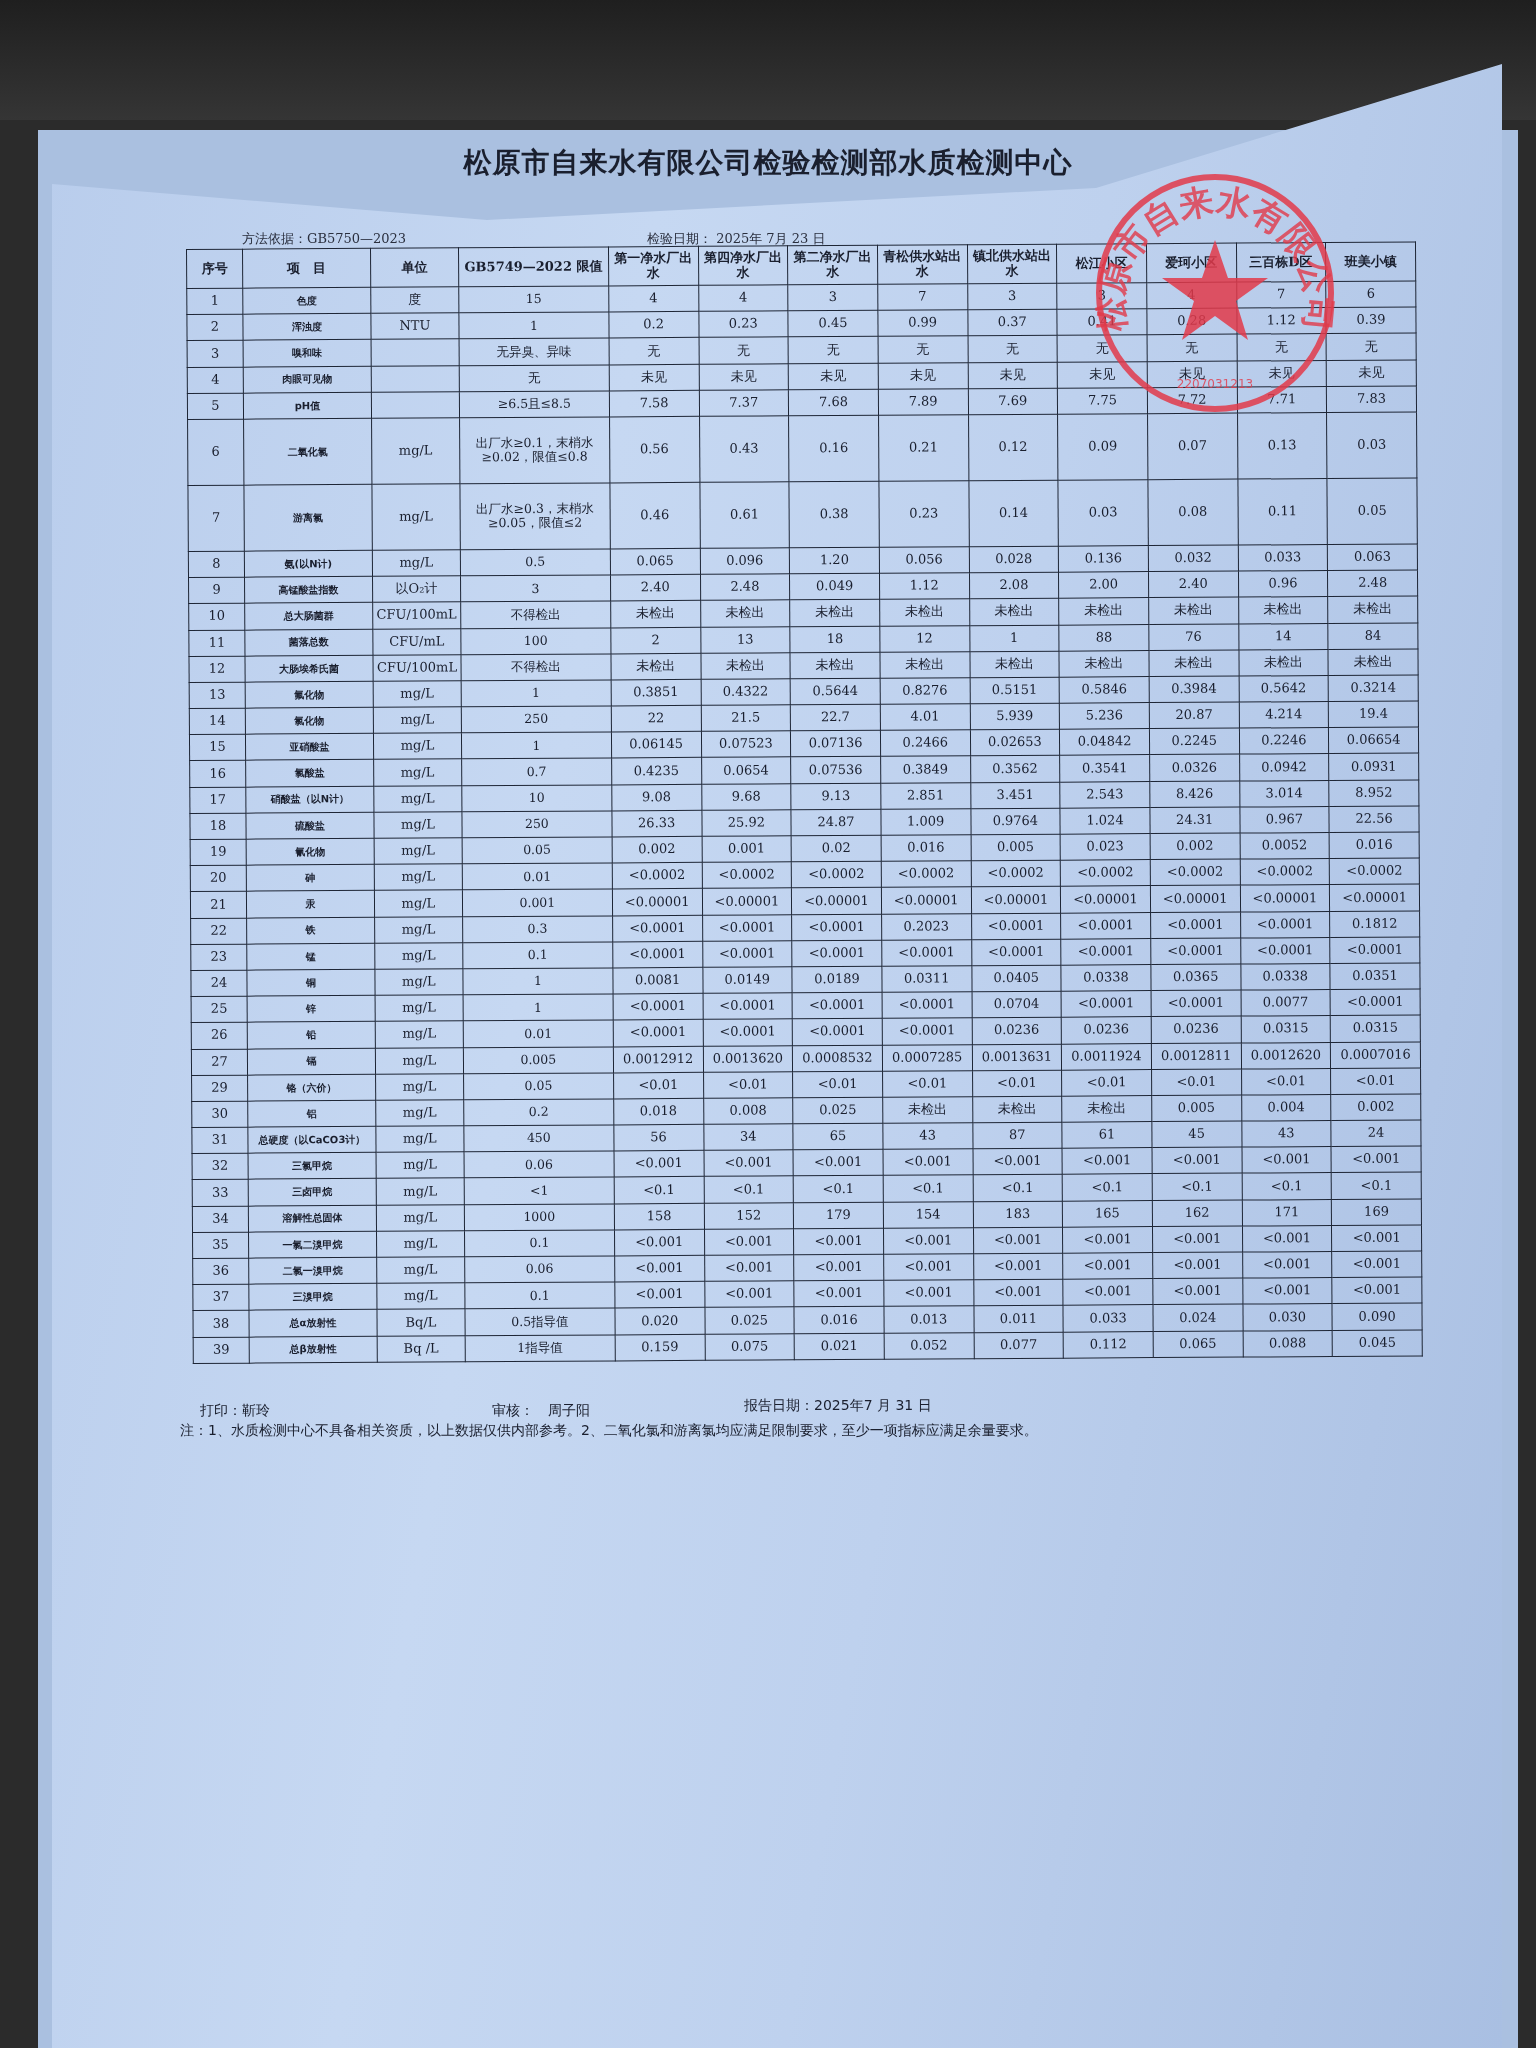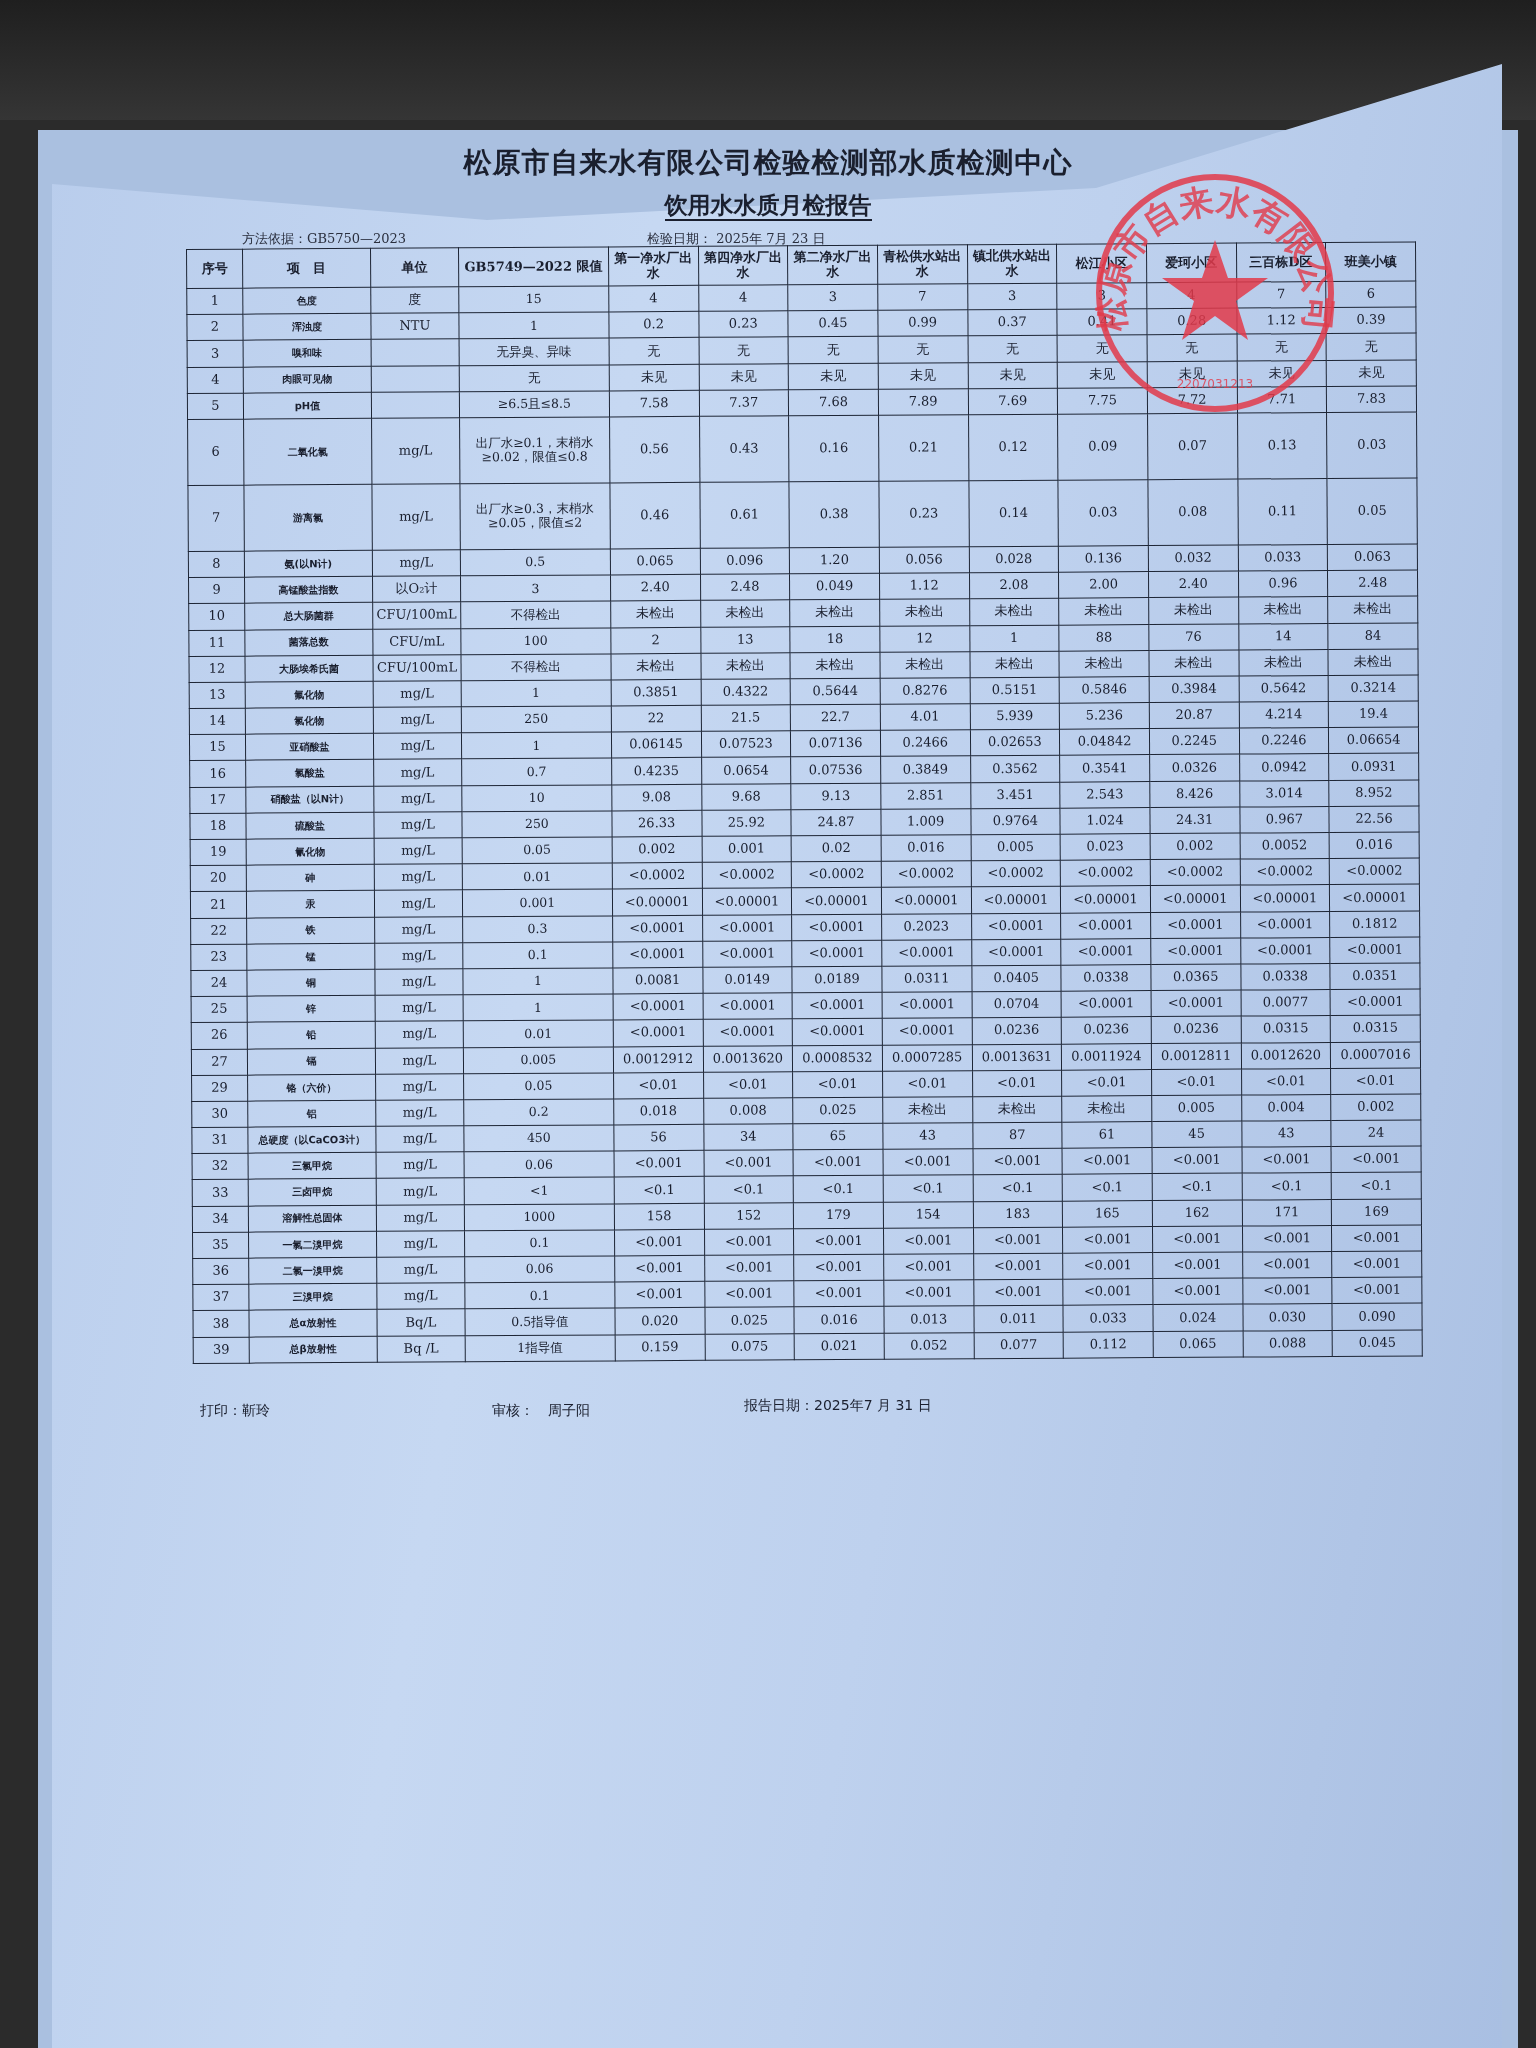--- a/index.html
+++ b/index.html
@@ -78,21 +78,20 @@
 </style>
 </head>
 <body>
 
 <div class="backdrop-top"></div>
 <div class="sheet-under"></div>
 <div class="sheet"></div>
 
 <div class="content">
   <div class="title">松原市自来水有限公司检验检测部水质检测中心</div>
-  <div class="subtitle"><span>饮用水水质月检报告</span></div>
   <div class="meta left">方法依据：GB5750—2023</div>
   <div class="meta right">检验日期： 2025年 7月 23 日</div>
 
   <table class="report">
     <colgroup>
       <col class="c-no">
         <col class="c-item">
         <col class="c-unit">
         <col class="c-limit">
       <col class="c-site">
@@ -692,20 +691,21 @@
           <td>0.065</td>
           <td>0.088</td>
           <td>0.045</td>
         </tr>
       </tbody>
   </table>
 
   <div class="footer-line" style="left:200px;">打印：靳玲</div>
   <div class="footer-line" style="left:492px;">审核：　周子阳</div>
   <div class="footer-line" style="left:744px; top:1397px;">报告日期：2025年7 月 31 日</div>
+  <div class="note">注：1、水质检测中心不具备相关资质，以上数据仅供内部参考。2、二氧化氯和游离氯均应满足限制要求，至少一项指标应满足余量要求。</div>
 
   <svg class="stamp" viewBox="0 0 246 246">
     <defs>
       <path id="stamp-arc" d="M 38,170 A 92,92 0 1 1 208,170"></path>
     </defs>
     <circle cx="123" cy="123" r="116" fill="none" stroke="#e23a4a" stroke-width="6" opacity="0.85"></circle>
     <text font-size="34" fill="#e23a4a" opacity="0.8" font-family="DejaVu Sans, sans-serif" font-weight="bold">
       <textPath href="#stamp-arc" startOffset="50%" text-anchor="middle">松原市自来水有限公司</textPath>
     </text>
     <polygon points="123,70 136,108 176,108 144,131 156,170 123,146 90,170 102,131 70,108 110,108" fill="#e23a4a" opacity="0.85"></polygon>

